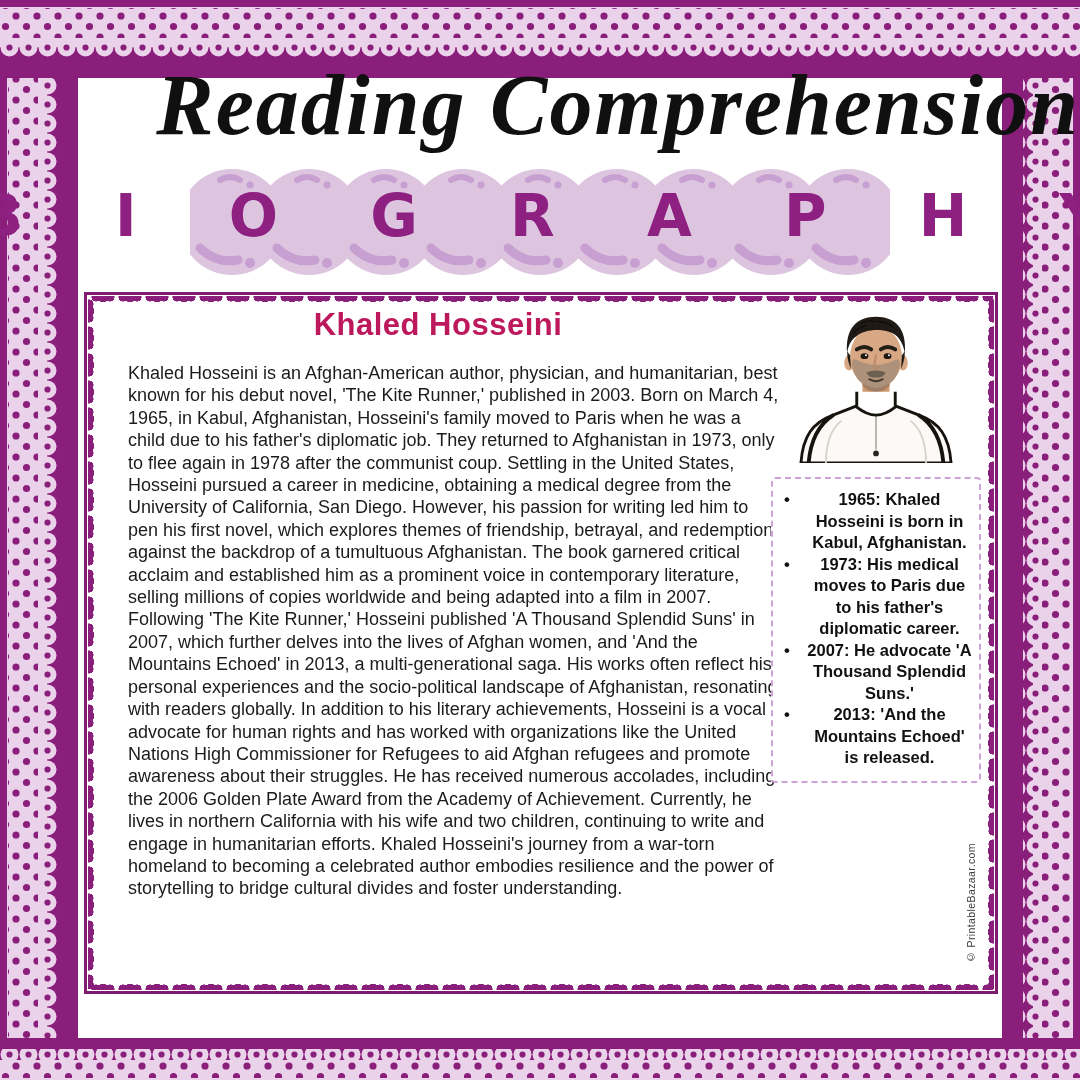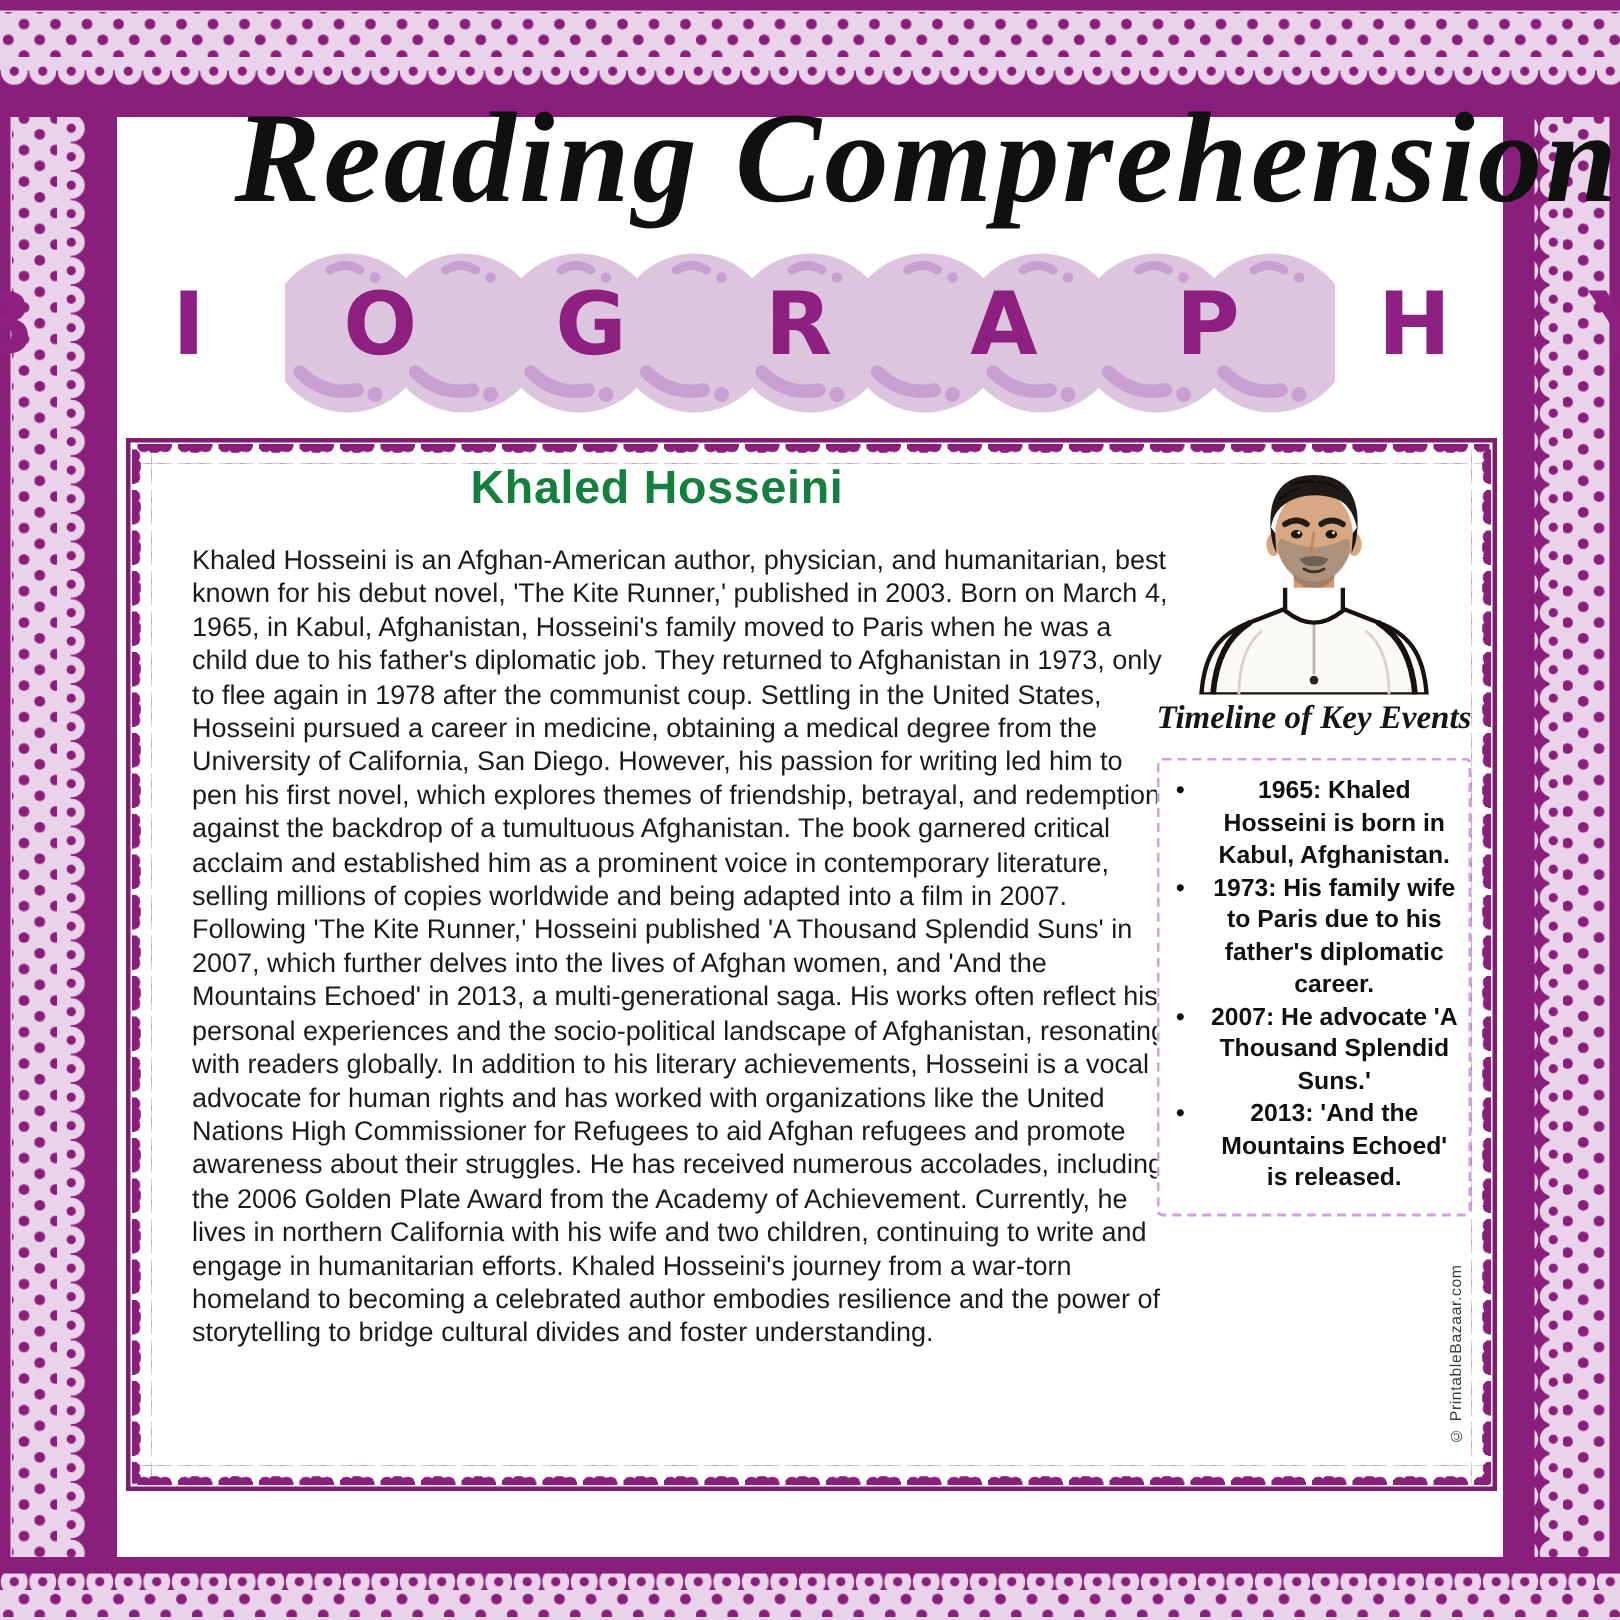--- a/index.html
+++ b/index.html
@@ -40,21 +40,21 @@
   .trim-left{left:1px;background-image:
      radial-gradient(circle 4.6px at 1px 7px, var(--frame-purple,#8a1f7b) 97%, transparent),
      radial-gradient(circle 6.2px at 0px 14px, var(--frame-purple,#8a1f7b) 97%, transparent),
      radial-gradient(circle 4.6px at 1px 21px, var(--frame-purple,#8a1f7b) 97%, transparent);}
   .trim-right{right:1px;background-image:
      radial-gradient(circle 4.6px at 12px 7px, var(--frame-purple,#8a1f7b) 97%, transparent),
      radial-gradient(circle 6.2px at 13px 14px, var(--frame-purple,#8a1f7b) 97%, transparent),
      radial-gradient(circle 4.6px at 12px 21px, var(--frame-purple,#8a1f7b) 97%, transparent);}
 
   .bio-title{position:absolute;top:12px;left:26px;width:650px;margin:0;text-align:center;
-     font-size:31px;font-weight:700;color:#15803d;letter-spacing:.5px;}
+     font-size:31px;font-weight:700;color:#be185d;letter-spacing:.5px;}
   .bio-text{position:absolute;top:52px;left:26px;width:652px;margin:15px;
      font-size:18px;line-height:22.4px;color:#1b1b1b;}
 
   .side{position:absolute;left:684px;top:14px;width:210px;text-align:center;}
   .portrait{display:block;margin:0 auto;}
   .timeline-heading{margin-top:2px;font-family:"Liberation Serif","DejaVu Serif",serif;
      font-style:italic;font-weight:700;font-size:22px;color:#151515;white-space:nowrap;}
   .tbox{margin-top:14px;border:2px dashed var(--timeline-border,#cfa3da);
      border-radius:4px;padding:10px 6px 12px 2px;text-align:center;background:#fff;}
   .tbox ul{margin:0;padding:0;list-style:none;}
@@ -174,28 +174,27 @@
         <path d="M120,44 C120,52 118,58 116,62 L117,48 Z" fill="#1f1a15"></path>
         <path d="M70,42 Q78,37 85,42" fill="none" stroke="#241d16" stroke-width="4" stroke-linecap="round"></path>
         <path d="M95,42 Q102,37 110,42" fill="none" stroke="#241d16" stroke-width="4" stroke-linecap="round"></path>
         <ellipse cx="78" cy="49" rx="4" ry="3" fill="#1d1712"></ellipse>
         <ellipse cx="102" cy="49" rx="4" ry="3" fill="#1d1712"></ellipse>
         <circle cx="79.5" cy="48" r="1" fill="#fff"></circle>
         <circle cx="103.5" cy="48" r="1" fill="#fff"></circle>
         <path d="M90,48 L88,60 Q90,63 93,61" fill="none" stroke="#b98a66" stroke-width="2" stroke-linecap="round"></path>
       </svg>
 
-      <div class="timeline-heading">Timeline of Key Events</div>
 
       <div class="tbox">
         <ul>
 
             <li>1965: Khaled Hosseini is born in Kabul, Afghanistan.</li>
 
-            <li>1973: His family wife to Paris due to his father's diplomatic career.</li>
+            <li>1973: His medical moves to Paris due to his father's diplomatic career.</li>
 
 
 
             <li>2007: He advocate 'A Thousand Splendid Suns.'</li>
 
             <li>2013: 'And the Mountains Echoed' is released.</li>
           </ul>
       </div>
     </aside>
 

